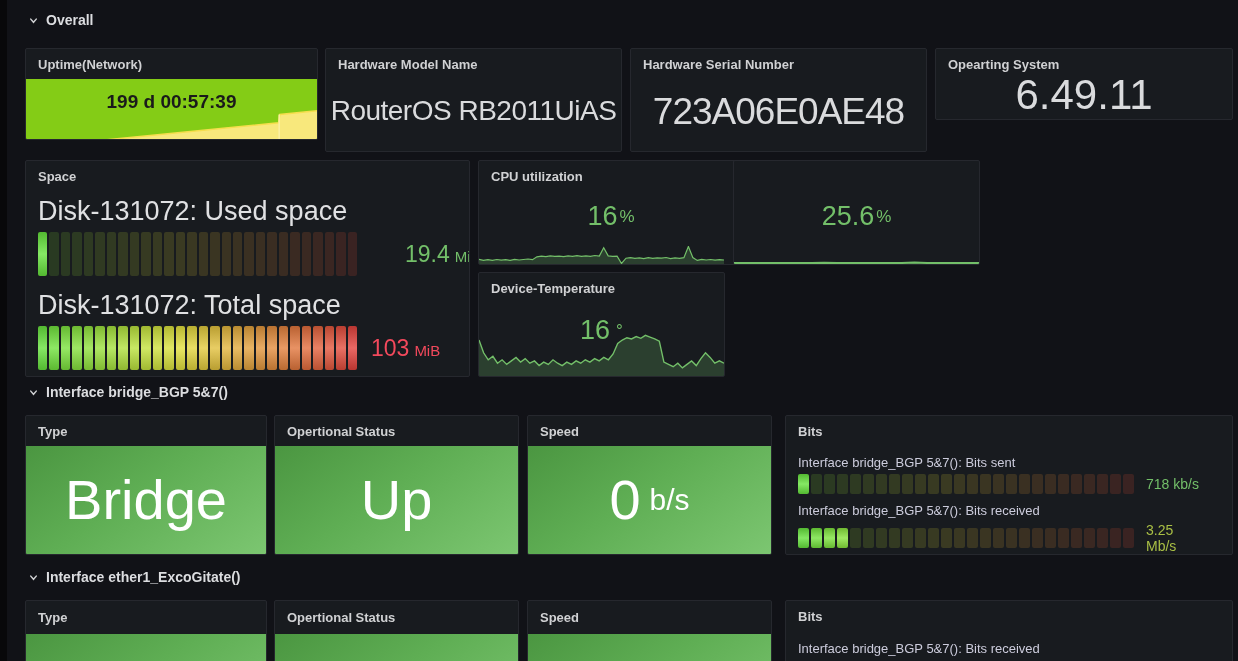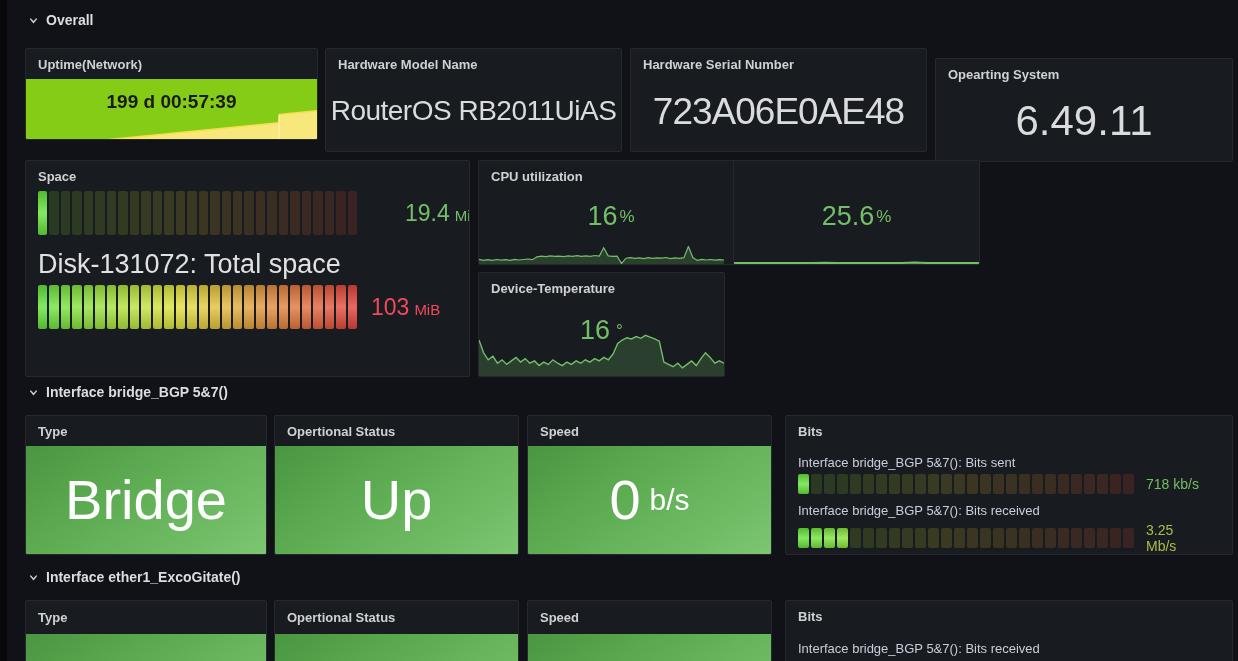--- a/index.html
+++ b/index.html
@@ -91,30 +91,31 @@
   </div>
 </div>
 
 <div class="panel" style="left:630px;top:48px;width:297px;height:104px;">
   <div class="phead">Hardware Serial Number</div>
   <div class="stat-body" style="padding-bottom:8px;">
     <span class="hw-value" style="font-size:37px;letter-spacing:-1px;">723A06E0AE48</span>
   </div>
 </div>
 
-<div class="panel" style="left:935px;top:48px;width:298px;height:104px;margin-top:10px;">
+<div class="panel" style="left:935px;top:48px;width:298px;height:72px;">
   <div class="phead">Opearting System</div>
   <div class="stat-body" style="padding-bottom:8px;">
     <span class="hw-value" style="font-size:42px;">6.49.11</span>
   </div>
 </div>
 
 <div class="panel" style="left:25px;top:160px;width:445px;height:217px;">
   <div class="phead">Space</div>
   <div class="space-inner">
+    <div class="space-label">Disk-131072: Used space</div>
     <div class="bar-row">
       <div class="bar-gauge space-bar">
           <div class="bg-cell" style="background: linear-gradient(rgb(83, 185, 49) 0%, rgb(133, 232, 100) 50%, rgb(83, 185, 49) 100%);"></div>
           <div class="bg-cell" style="background: rgb(41, 58, 34);"></div>
           <div class="bg-cell" style="background: rgb(43, 58, 34);"></div>
           <div class="bg-cell" style="background: rgb(44, 58, 34);"></div>
           <div class="bg-cell" style="background: rgb(46, 58, 34);"></div>
           <div class="bg-cell" style="background: rgb(48, 58, 34);"></div>
           <div class="bg-cell" style="background: rgb(49, 58, 34);"></div>
           <div class="bg-cell" style="background: rgb(51, 58, 34);"></div>

